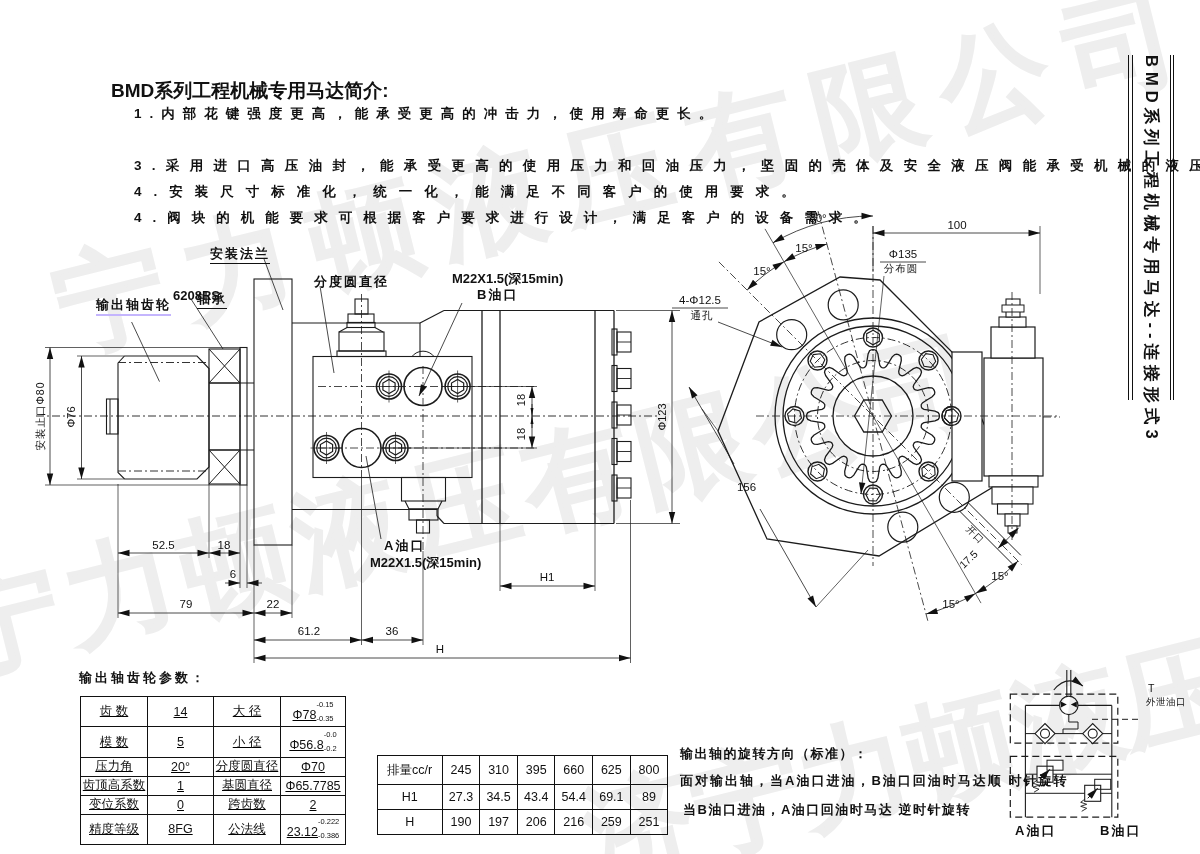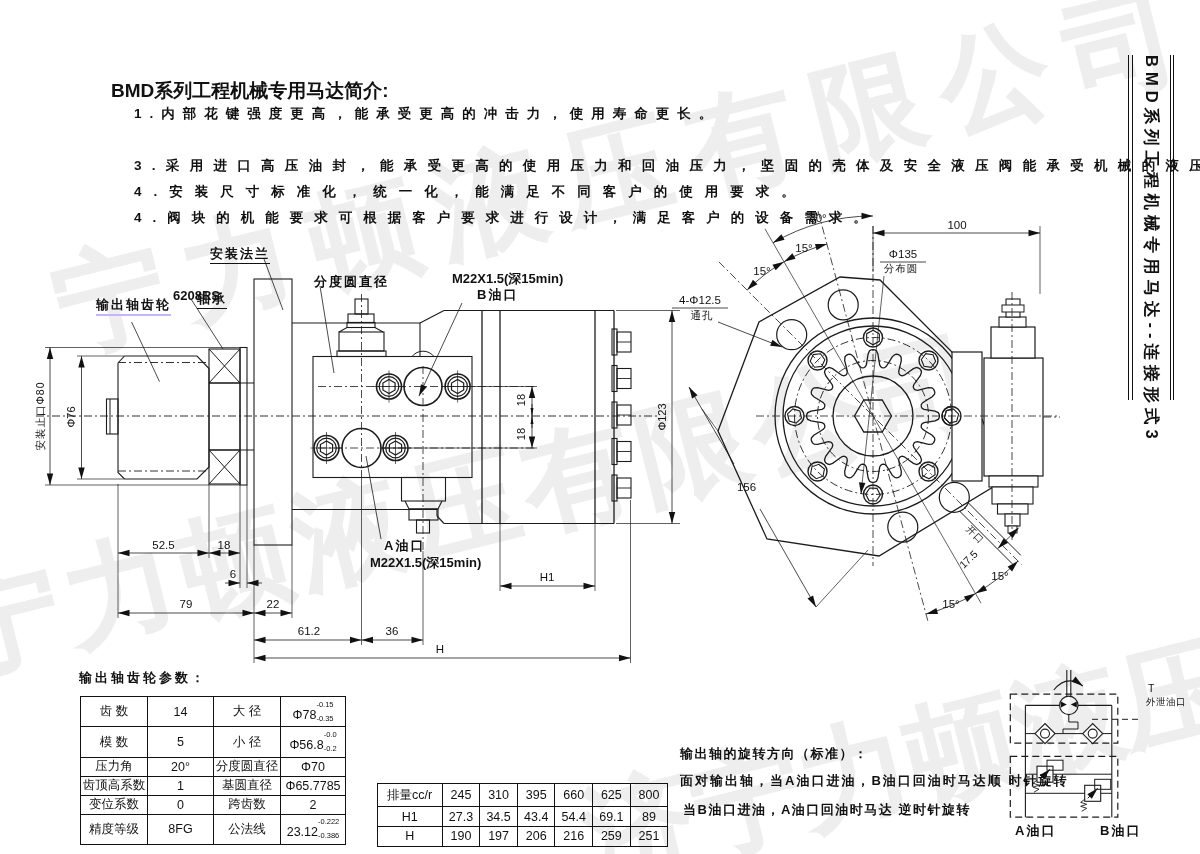--- a/index.html
+++ b/index.html
@@ -296,21 +296,21 @@
 <div class="lbl" style="left:157px;top:290px;border-bottom:1px solid #111;margin-left:40px;">轴承</div>
 <div class="lbl" style="left:88px;top:296px;border-bottom:2px solid #c4b5fd;margin-left:8px;">输出轴齿轮</div>
 <div class="lbl" style="left:314px;top:273px;">分度圆直径</div>
 <div class="lbl" style="left:452px;top:270px;letter-spacing:0;">M22X1.5(深15min)</div>
 <div class="lbl" style="left:477px;top:286px;">B油口</div>
 <div class="lbl" style="left:384px;top:537px;">A油口</div>
 <div class="lbl" style="left:370px;top:554px;letter-spacing:0;">M22X1.5(深15min)</div>
 
 <div class="lbl" style="left:79px;top:669px;letter-spacing:3px;">输出轴齿轮参数：</div>
 
-<table style="left:80px;top:696px;width:265px;height:149px;">
+<table style="left:80px;top:696px;width:265px;height:149px;text-decoration:underline;">
 <colgroup>
         <col style="width:67px">
         <col style="width:66px">
         <col style="width:67px">
         <col style="width:65px">
       </colgroup>
 <tbody>
         <tr>
           <td>齿 数</td>
           <td>14</td>
@@ -343,21 +343,21 @@
         </tr>
 <tr>
           <td>精度等级</td>
           <td>8FG</td>
           <td>公法线</td>
           <td>23.12<span class="tol">-0.222<br>-0.386</span></td>
         </tr>
 </tbody>
     </table>
 
-<table style="left:376.7px;top:754.7px;width:290.6px;height:64px;margin-top:28px;">
+<table style="left:376.7px;top:754.7px;width:290.6px;height:80px;">
 <colgroup>
         <col style="width:65px">
         <col style="width:37.6px">
         <col style="width:37.6px">
         <col style="width:37.6px">
         <col style="width:37.6px">
         <col style="width:37.6px">
         <col style="width:37.6px">
       </colgroup>
 <tbody>

